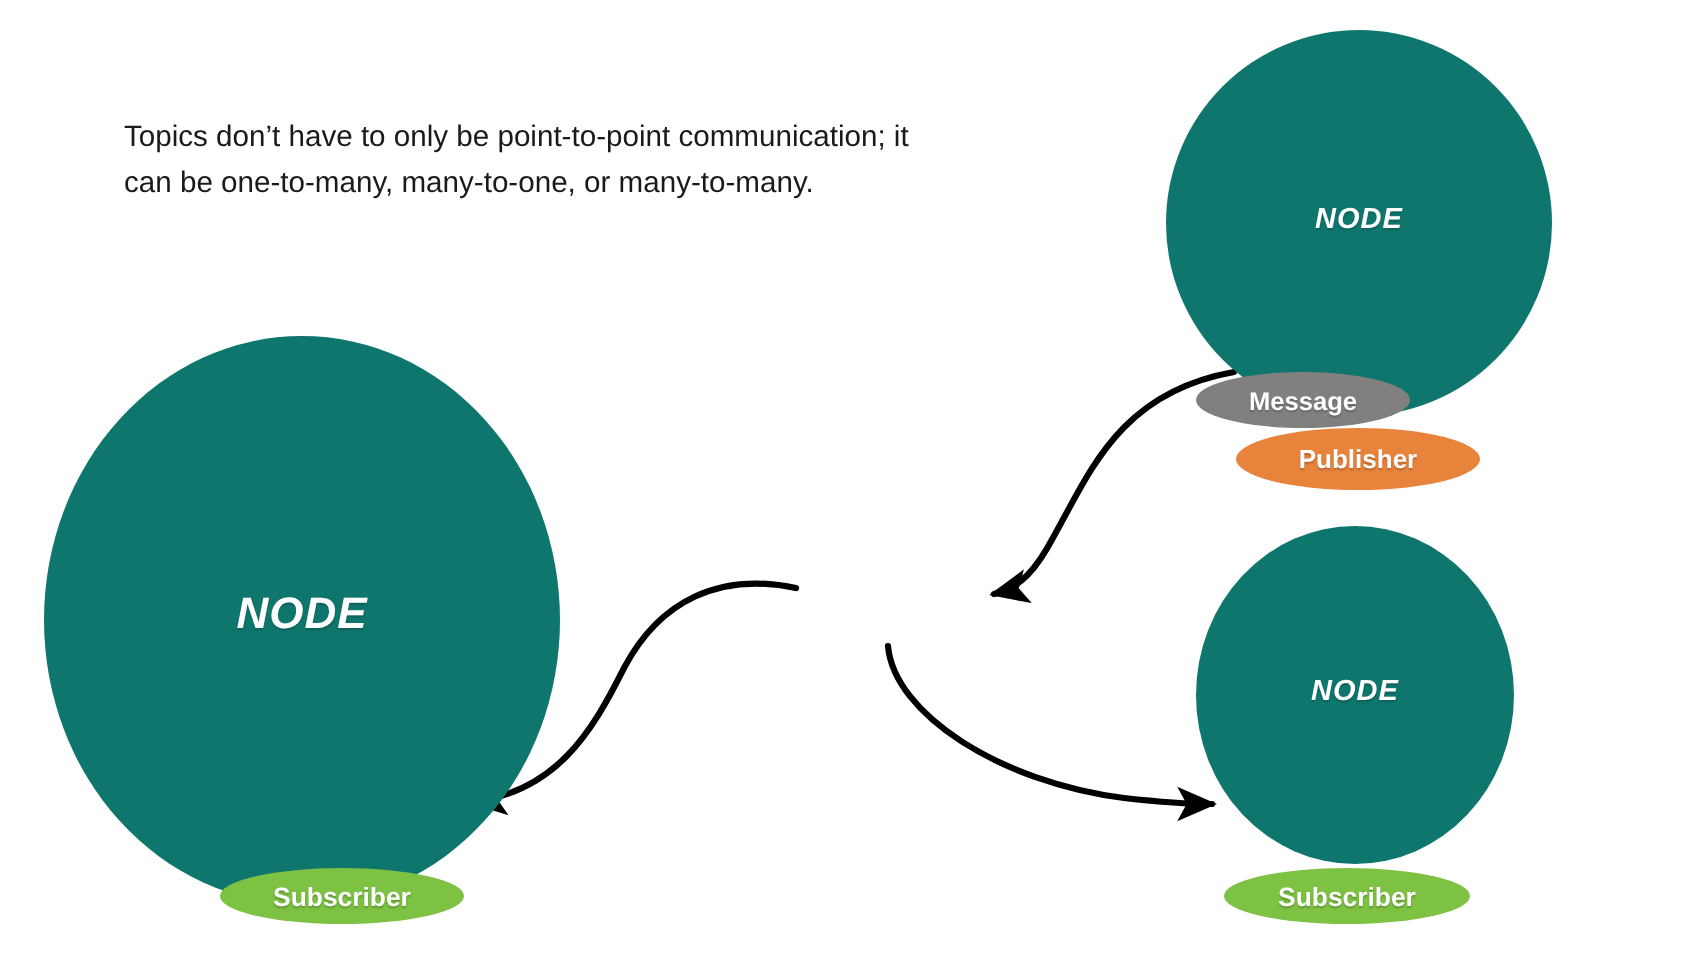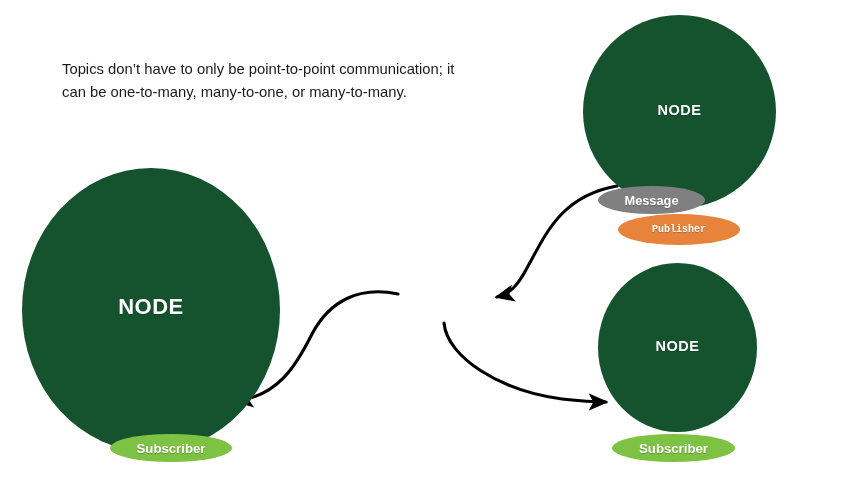--- a/index.html
+++ b/index.html
@@ -39,21 +39,22 @@
     top: 0;
     width: 854px;
     height: 480px;
     pointer-events: none;
   }
 
   
   .node-circle {
     position: absolute;
     border-radius: 50%;
-    background: #14532d;
+    background: #0f766e;
+    font-style: italic;
   }
   .node-label {
     position: absolute;
     width: 100%;
     text-align: center;
     color: #ffffff;
     font-weight: bold;
     font-family: "Liberation Sans", sans-serif;
     text-shadow: 0 1px 1px rgba(0,0,0,0.18);
     letter-spacing: 0.5px;
@@ -115,23 +116,22 @@
     background: #808080;
     font-size: 12.8px;
     z-index: 4;
   }
   #pill-publisher {
     left: 618px;
     top: 168px;
     width: 122px;
     height: 31px;
     background: #E8833C;
-    font-size: 10px;
+    font-size: 13px;
     z-index: 5;
-    font-family: Liberation Mono, monospace;
   }
   #pill-sub-left {
     left: 110px;
     top: 388px;
     width: 122px;
     height: 28px;
     background: #7DC242;
     font-size: 13.2px;
     z-index: 5;
   }

